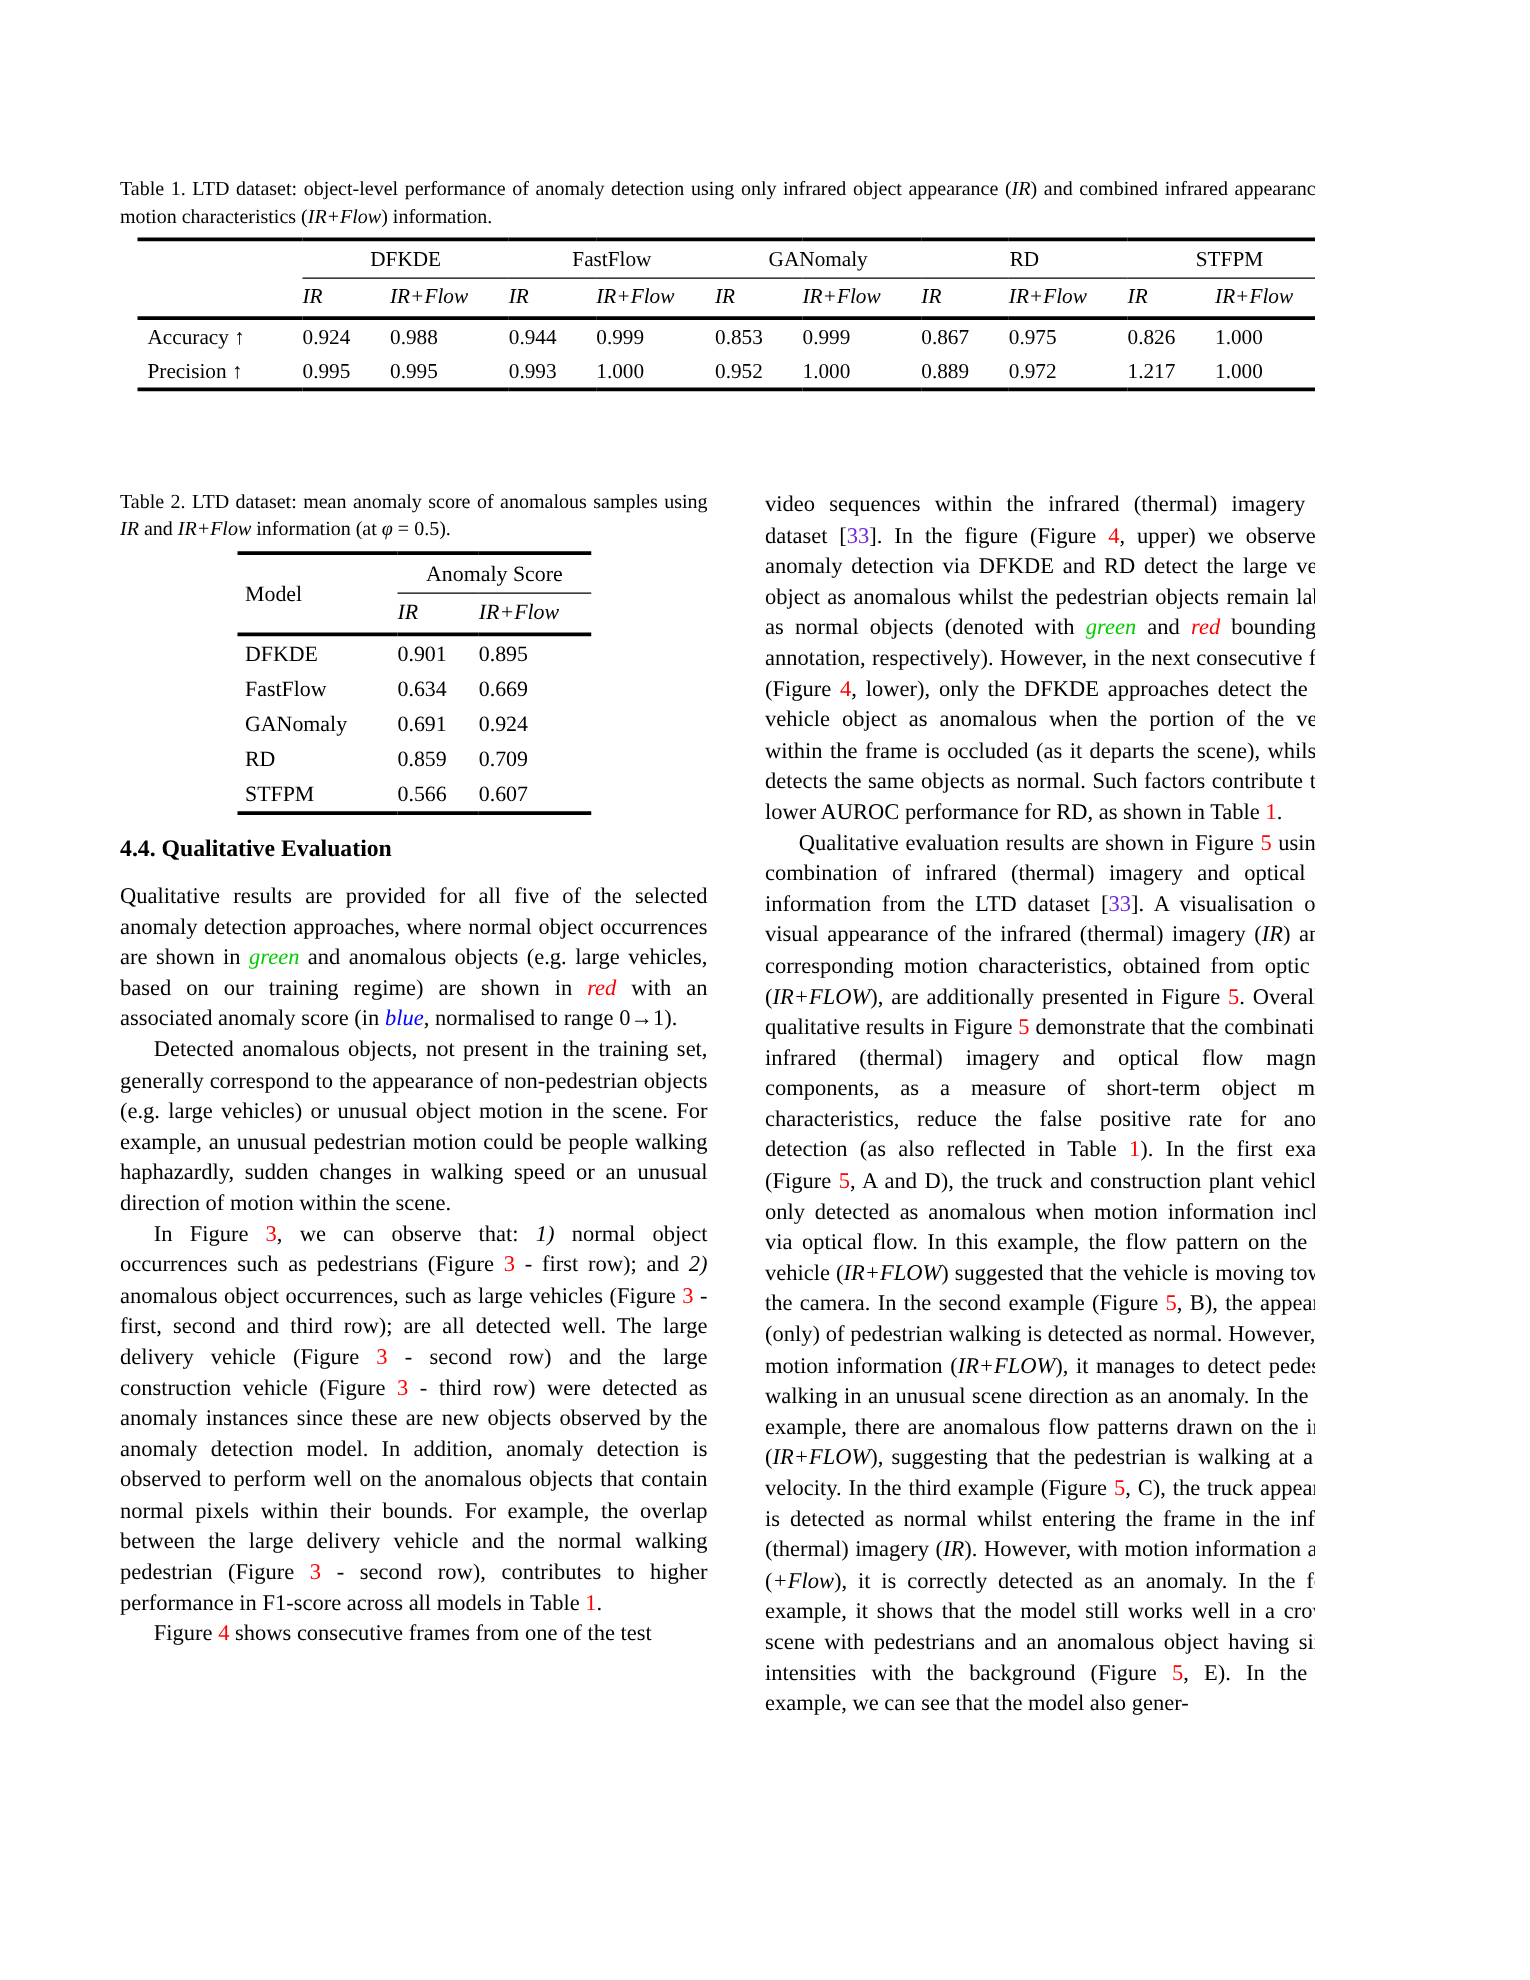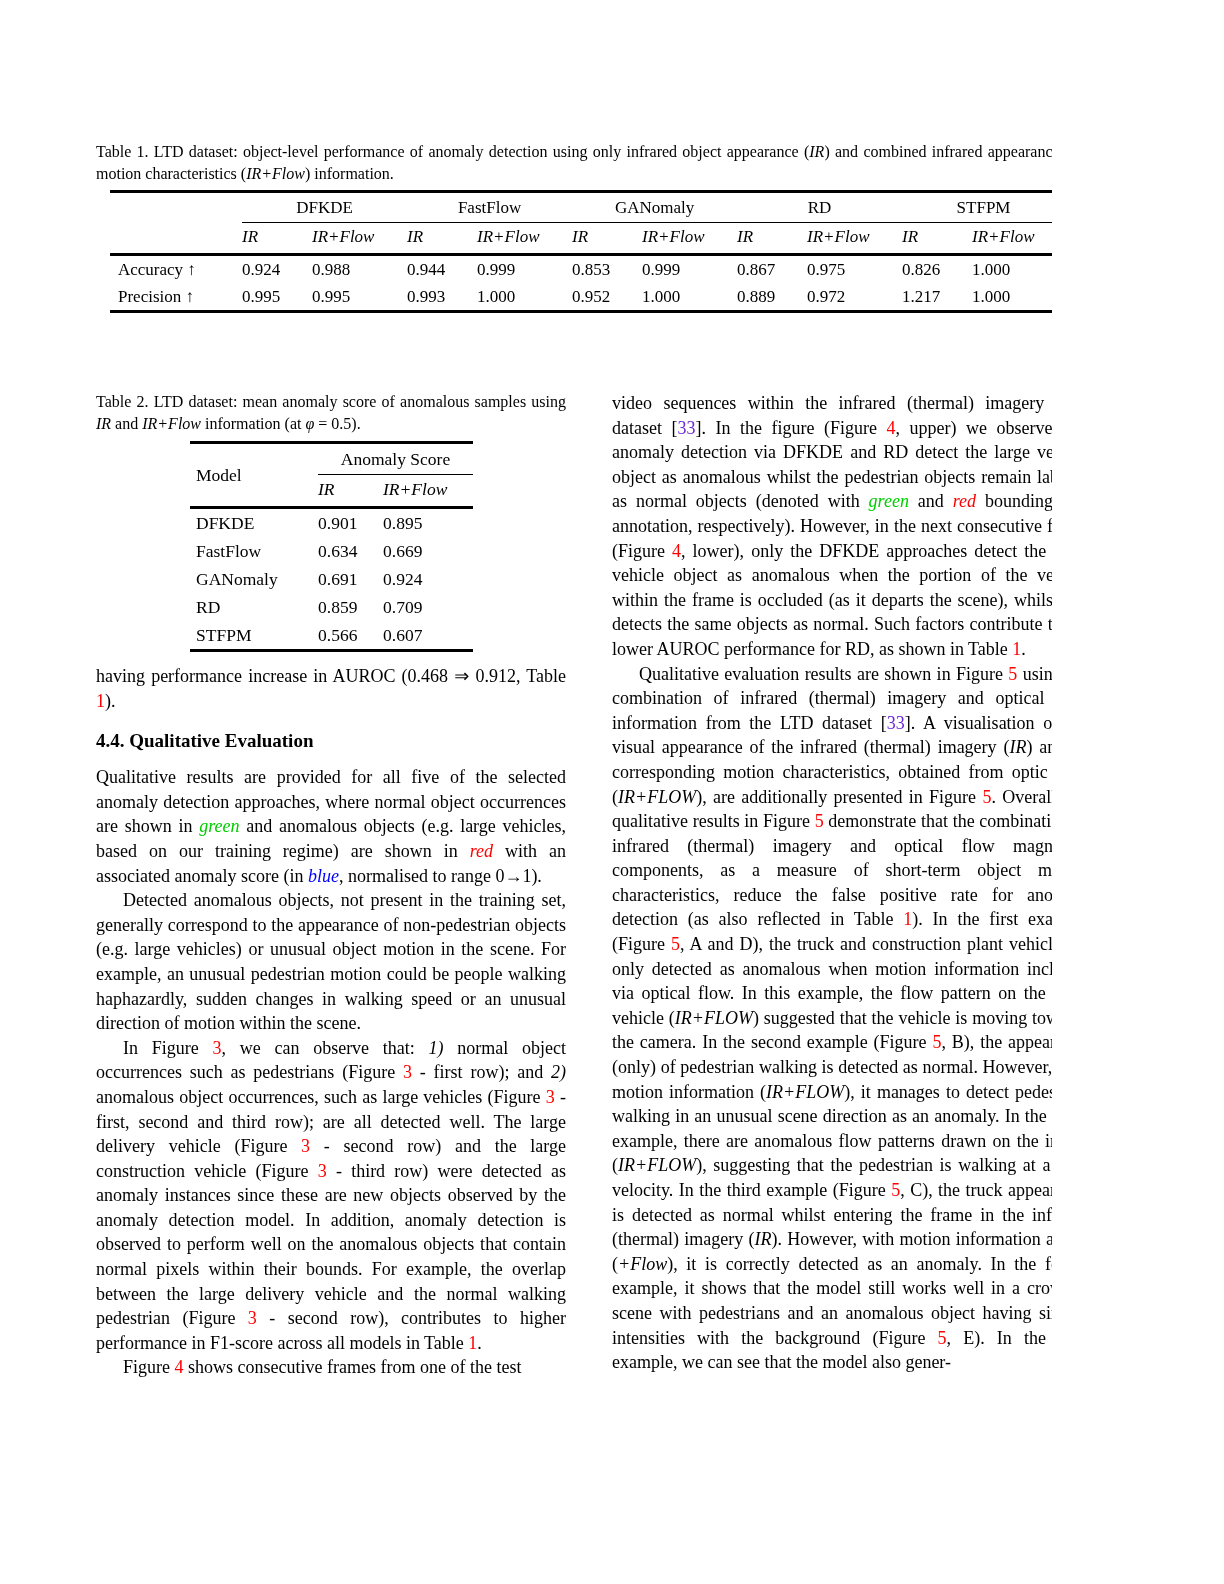--- a/index.html
+++ b/index.html
@@ -178,21 +178,20 @@
             <td class="val">0.709</td>
           </tr>
           <tr>
             <th class="model">STFPM</th>
             <td class="val">0.566</td>
             <td class="val">0.607</td>
           </tr>
         </tbody>
     </table>
 
-    <p class="para cont"><span>having performance increase in AUROC (0.468 ⇒ 0.912, Table </span><span class="seg-ref">1</span><span>).</span></p>
 
     <h2 class="subsection">4.4. Qualitative Evaluation</h2>
 
     <p class="para"><span>Qualitative results are provided for all five of the selected anomaly detection approaches, where normal object occurrences are shown in </span><span class="seg-green">green</span><span> and anomalous objects (e.g. large vehicles, based on our training regime) are shown in </span><span class="seg-red">red</span><span> with an associated anomaly score (in </span><span class="seg-blue">blue</span><span>, normalised to range 0→1).</span></p>
     <p class="para indent"><span>Detected anomalous objects, not present in the training set, generally correspond to the appearance of non-pedestrian objects (e.g.  large vehicles) or unusual object motion in the scene.  For example, an unusual pedestrian motion could be people walking haphazardly, sudden changes in walking speed or an unusual direction of motion within the scene.</span></p>
     <p class="para indent"><span>In Figure </span><span class="seg-ref">3</span><span>, we can observe that:  </span><span class="seg-i">1)</span><span> normal object occurrences such as pedestrians (Figure </span><span class="seg-ref">3</span><span> - first row); and </span><span class="seg-i">2)</span><span> anomalous object occurrences, such as large vehicles (Figure </span><span class="seg-ref">3</span><span> - first, second and third row); are all detected well. The large delivery vehicle (Figure </span><span class="seg-ref">3</span><span> - second row) and the large construction vehicle (Figure </span><span class="seg-ref">3</span><span> - third row) were detected as anomaly instances since these are new objects observed by the anomaly detection model.  In addition, anomaly detection is observed to perform well on the anomalous objects that contain normal pixels within their bounds.  For example, the overlap between the large delivery vehicle and the normal walking pedestrian (Figure </span><span class="seg-ref">3</span><span> - second row), contributes to higher performance in F1-score across all models in Table </span><span class="seg-ref">1</span><span>.</span></p>
     <p class="para indent"><span>Figure </span><span class="seg-ref">4</span><span> shows consecutive frames from one of the test</span></p>
   </section>
 
   <section class="col col-right">

